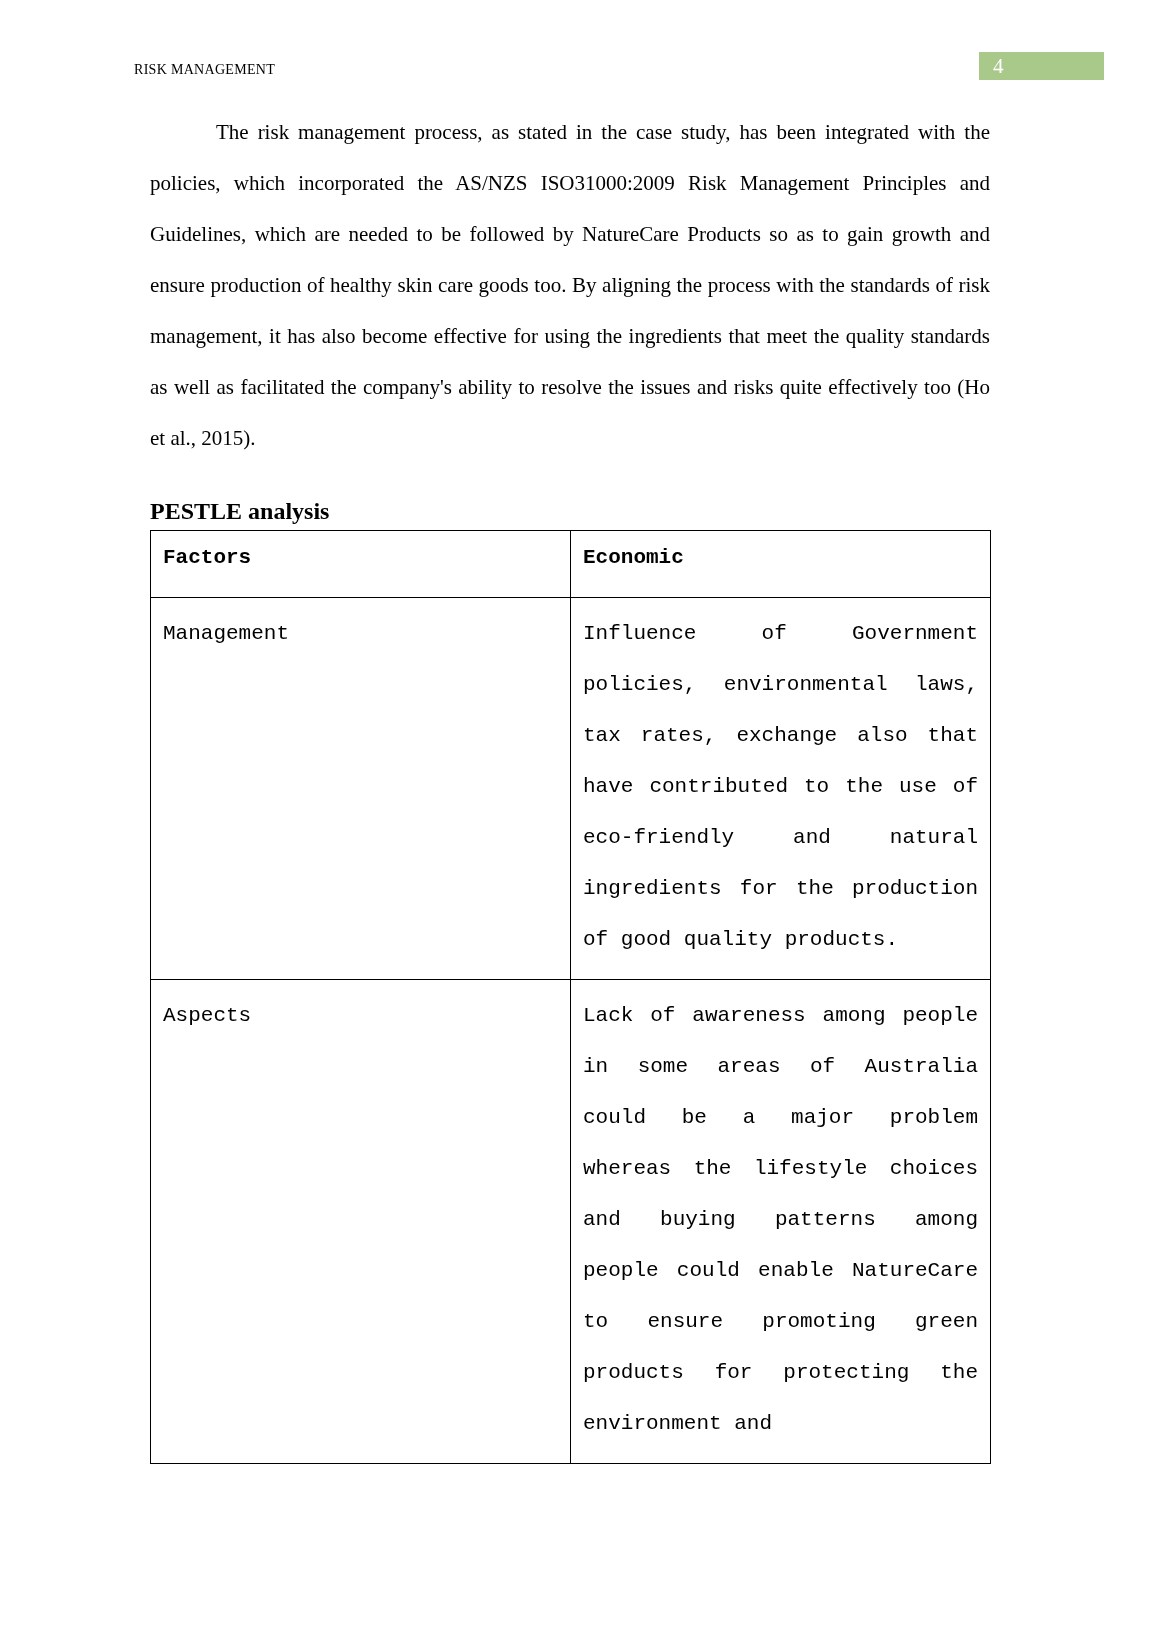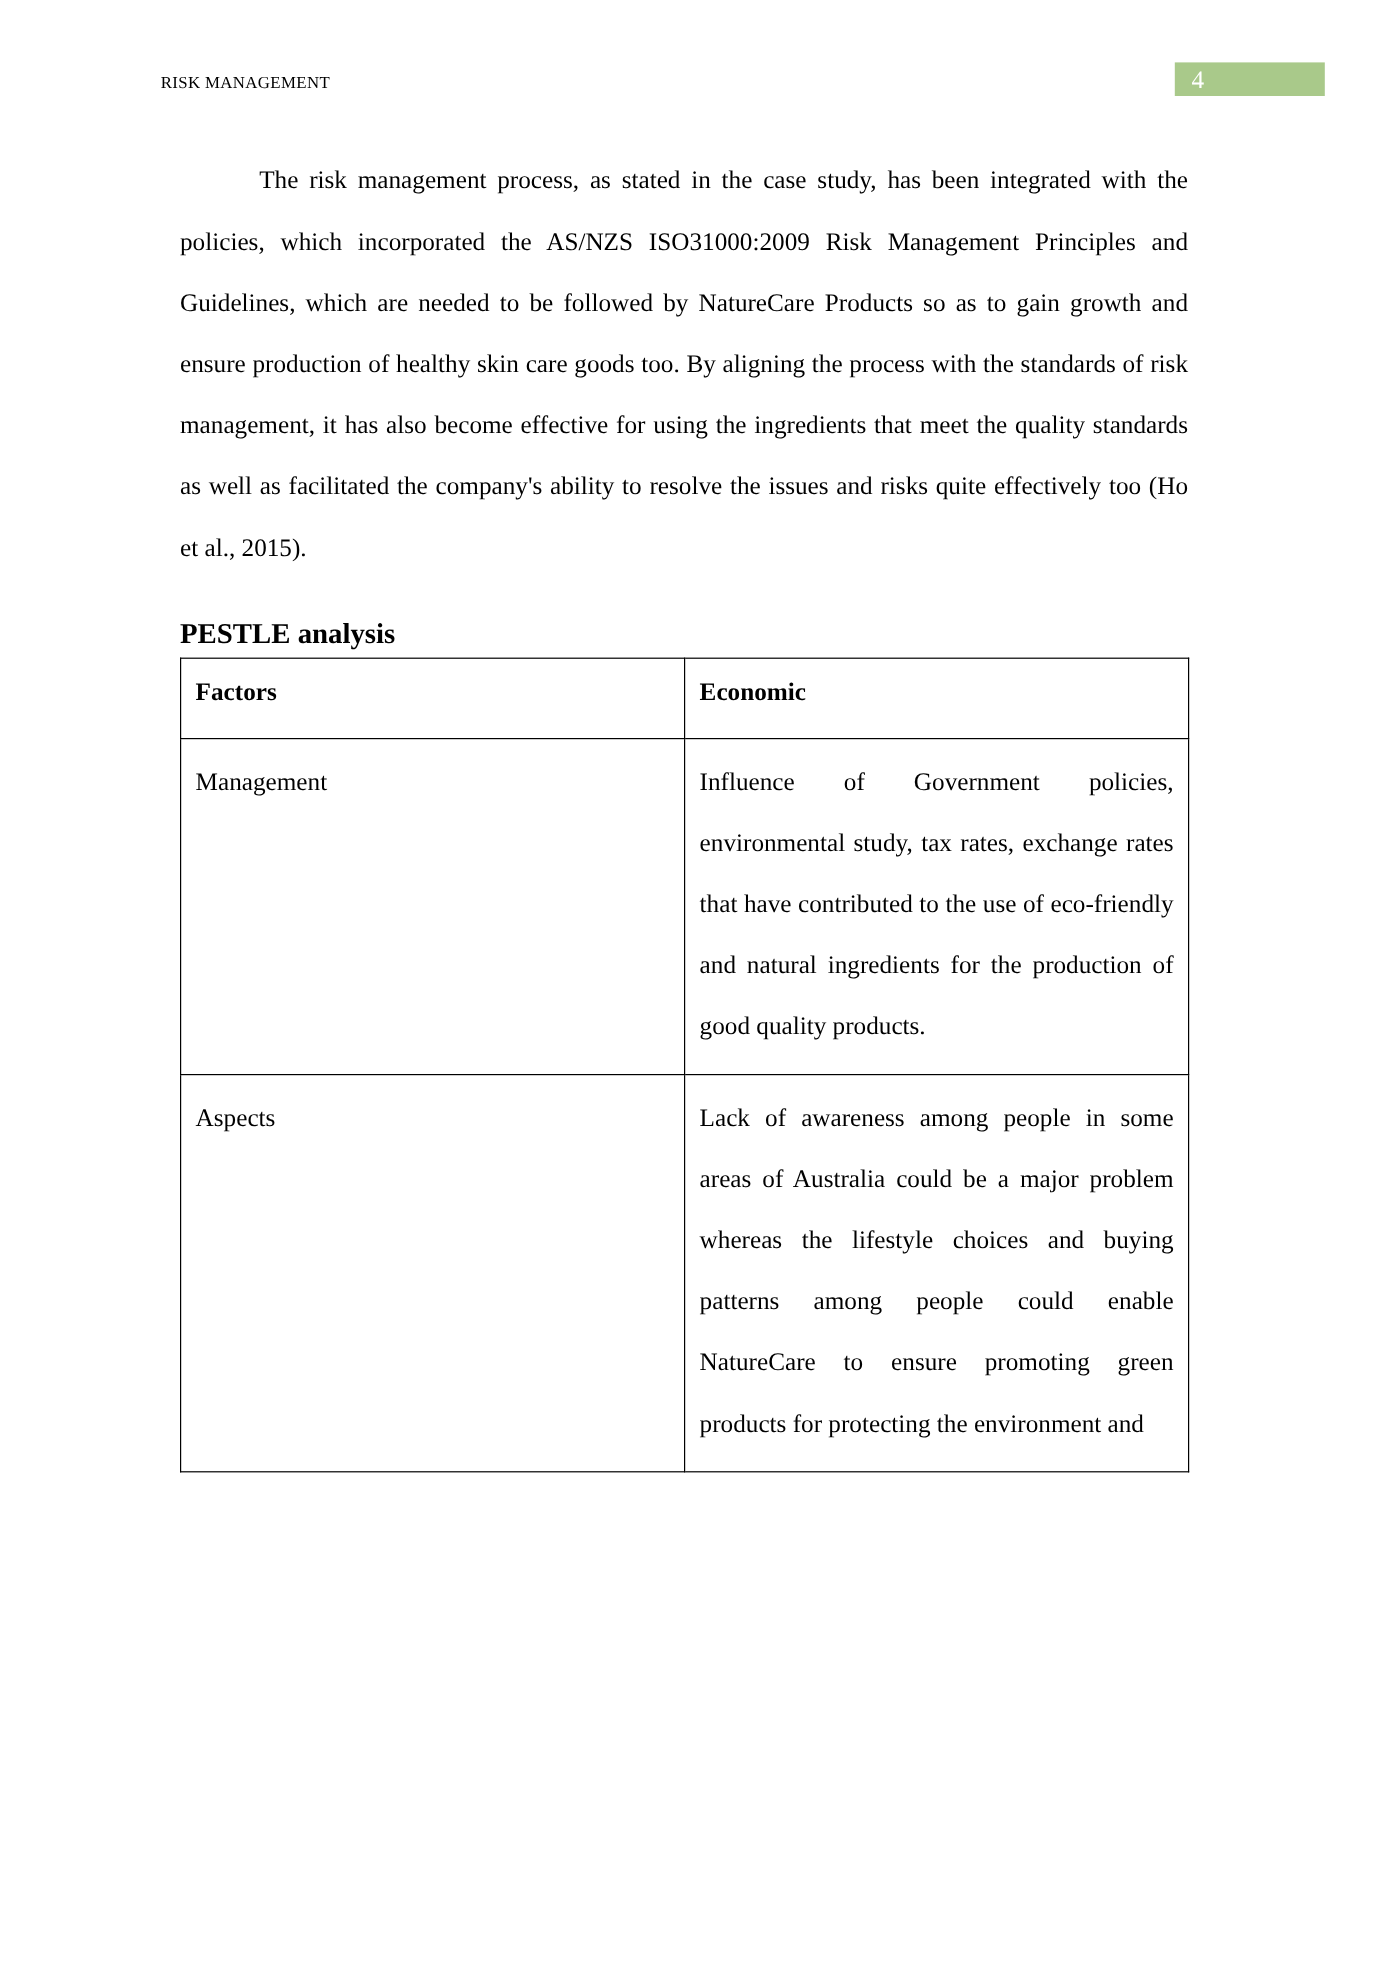--- a/index.html
+++ b/index.html
@@ -37,21 +37,21 @@
   }
   .running-head {
     position: absolute;
     top: 62px;
     left: 134px;
     font-size: 14px;
     letter-spacing: 0.3px;
   }
   .content {
     position: absolute;
-    top: 125px;
+    top: 107px;
     left: 134px;
     width: 840px;
     padding-left: 16px;
   }
   p.body-par {
     margin: 0;
     font-size: 21px;
     line-height: 51px;
     text-align: justify;
     text-indent: 66px;
@@ -60,20 +60,21 @@
   h2.section-head {
     margin: 30px 0 2px 0;
     font-size: 24px;
     font-weight: bold;
     line-height: 34px;
   }
   table.pestle {
     border-collapse: collapse;
     width: 840px;
     table-layout: fixed;
+    font-family: Liberation Mono, monospace;
   }
   table.pestle td, table.pestle th {
     border: 1px solid #000000;
     vertical-align: top;
     padding: 10px 12px 14px 12px;
     font-size: 21px;
     line-height: 51px;
     text-align: justify;
     box-sizing: border-box;
   }
@@ -115,21 +116,21 @@
       </colgroup>
       <thead>
         <tr>
           <th>Factors</th>
           <th>Economic</th>
         </tr>
       </thead>
       <tbody>
         <tr>
           <td class="factor">Management</td>
-          <td class="aspect">Influence of Government policies, environmental study, tax rates, exchange rates that have contributed to the use of eco-friendly and natural ingredients for the production of good quality products.</td>
+          <td class="aspect">Influence of Government policies, environmental laws, tax rates, exchange also that have contributed to the use of eco-friendly and natural ingredients for the production of good quality products.</td>
         </tr>
         <tr>
           <td class="factor">Aspects</td>
           <td class="aspect">Lack of awareness among people in some areas of Australia could be a major problem whereas the lifestyle choices and buying patterns among people could enable NatureCare to ensure promoting green products for protecting the environment and</td>
         </tr>
       </tbody>
     </table>
 
   </div>
 </div>

